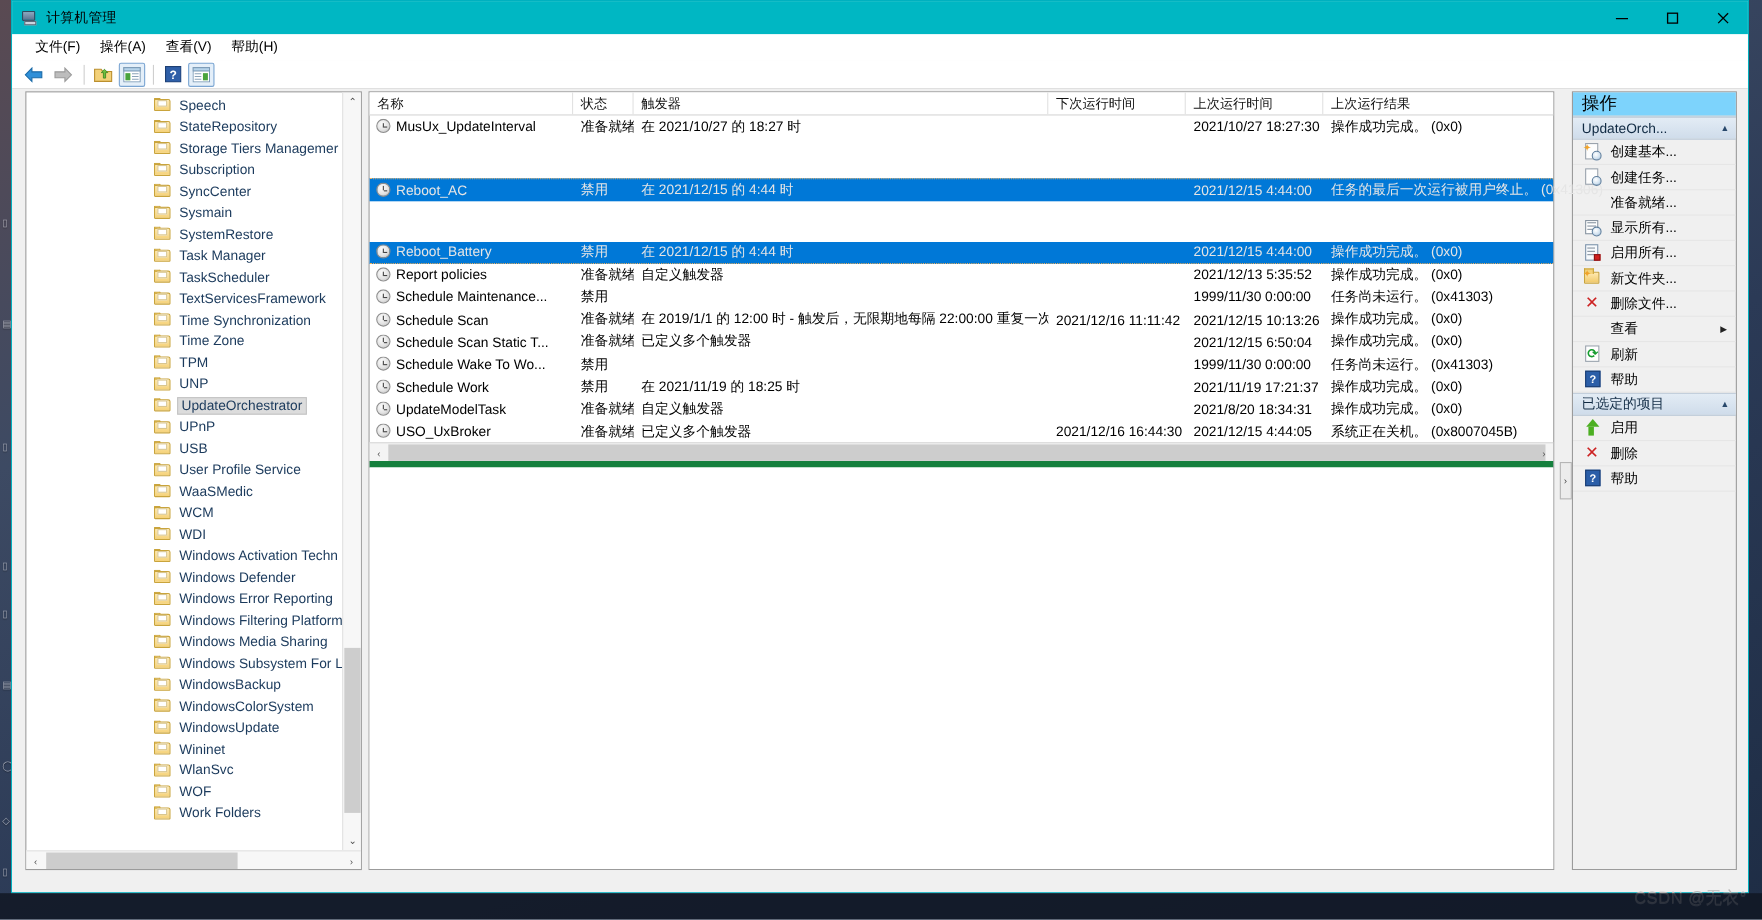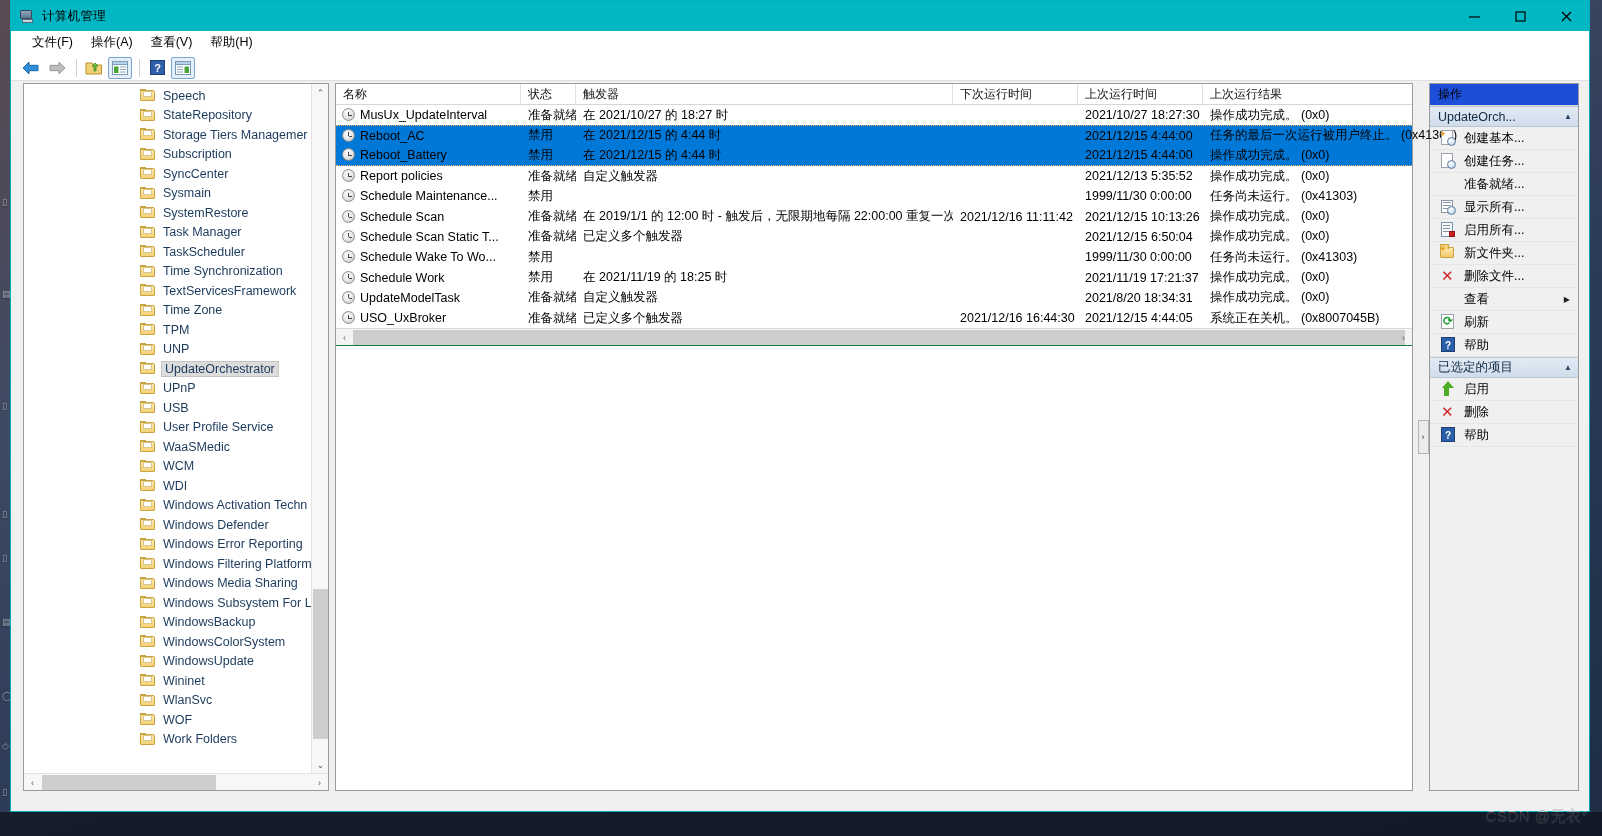--- a/index.html
+++ b/index.html
@@ -140,36 +140,36 @@
     display:flex;align-items:center;justify-content:center;color:#505050;font-size:9px; }
   .hs-arrow.left{left:0;} .hs-arrow.right{right:0;}
   .hs-thumb { position:absolute; top:1px; height:15px; background:#cdcdcd; }
 
   
   .pane-list {
     flex: 1; margin-right: 4px; background:#fff; border:1px solid #9b9b9b;
     display:flex; flex-direction:column; min-width:0; min-height:0;
   }
   .list-top {
-    border-bottom: 1px solid #15803d; display:flex; flex-direction:column;
+    border-bottom: 6px solid #15803d; display:flex; flex-direction:column;
   }
   .lv-header {
     height: 21px; display:flex; background:#fff; border-bottom:1px solid #d6d6d6;
     font-size:12px; color:#111;
   }
   .lv-header .th {
     display:flex; align-items:center; padding-left:7px;
     border-right:1px solid #e2e2e2; white-space:nowrap; overflow:hidden;
   }
   .lv-rows { position:relative; }
   .lv-row {
     height: 20.3px; display:flex; align-items:center; font-size:12.5px; color:#000;
     white-space: nowrap;
   }
-  .lv-row.sel { background:#0078d7; color:#000000; }
+  .lv-row.sel { background:#0078d7; color:#e5e5e5;margin-top:37px; }
   .lv-row.sel.top-sel { border-top:1px dotted #f2b25c; }
   .lv-row.sel.bot-sel { border-bottom:1px dotted #f2b25c; }
   .lv-cell { padding-left:7px; overflow:hidden; white-space:nowrap; }
   .lv-cell.c-name { display:flex; align-items:flex-start; padding-left:6px; }
   .clock {
     width:13px;height:13px;flex:0 0 13px;margin-right:5px;border-radius:50%;
     background: radial-gradient(circle at 40% 35%, #fdfdfd 0%, #e3e3e3 55%, #b6b6b6 100%);
     border:1px solid #8d8d8d; position:relative;
   }
   .clock:after{
@@ -182,22 +182,22 @@
     height:17px; flex:0 0 17px; background:#f4f4f4; border-top:1px solid #d8d8d8; position:relative;
   }
   .lv-body-blank { flex:1; background:#fff; }
 
   
   .pane-actions {
     width: 150px; flex: 0 0 150px; margin-right: 10px;
     background:#f0f0f0; border:1px solid #9b9b9b; display:flex; flex-direction:column;
   }
   .act-title {
-    height: 22px; font-size:12px; color:#000; display:flex; align-items:center;
-    padding-left:8px; background:#1d4ed8; border-bottom:1px solid #dcdcdc;
+    height: 22px; font-size:16px; color:#000; display:flex; align-items:center;
+    padding-left:8px; background:#7dd3fc; border-bottom:1px solid #dcdcdc;
   }
   .act-group-head {
     height: 21px; display:flex; align-items:center; padding:0 6px 0 8px;
     font-size:12.5px; color:#102a43;
     background: linear-gradient(#e3ecf5,#cfdcea);
     border-top:1px solid #b8c7d6; border-bottom:1px solid #b8c7d6;
     justify-content: space-between;
   }
   .act-group-head .caret { font-size:8px; color:#28486b; }
   .act-item {
@@ -424,29 +424,29 @@
                 <span class="f-page"></span>
               </span>
               <span class="lbl">TaskScheduler</span>
             </div>
             <div class="tree-row">
               <span class="folder">
                 <span class="f-tab"></span>
                 <span class="f-back"></span>
                 <span class="f-page"></span>
               </span>
+              <span class="lbl">TextServicesFramework</span>
+            </div>
+            <div class="tree-row">
+              <span class="folder">
+                <span class="f-tab"></span>
+                <span class="f-back"></span>
+                <span class="f-page"></span>
+              </span>
               <span class="lbl">Time Synchronization</span>
-            </div>
-            <div class="tree-row">
-              <span class="folder">
-                <span class="f-tab"></span>
-                <span class="f-back"></span>
-                <span class="f-page"></span>
-              </span>
-              <span class="lbl">TextServicesFramework</span>
             </div>
             <div class="tree-row">
               <span class="folder">
                 <span class="f-tab"></span>
                 <span class="f-back"></span>
                 <span class="f-page"></span>
               </span>
               <span class="lbl">Time Zone</span>
             </div>
             <div class="tree-row">

